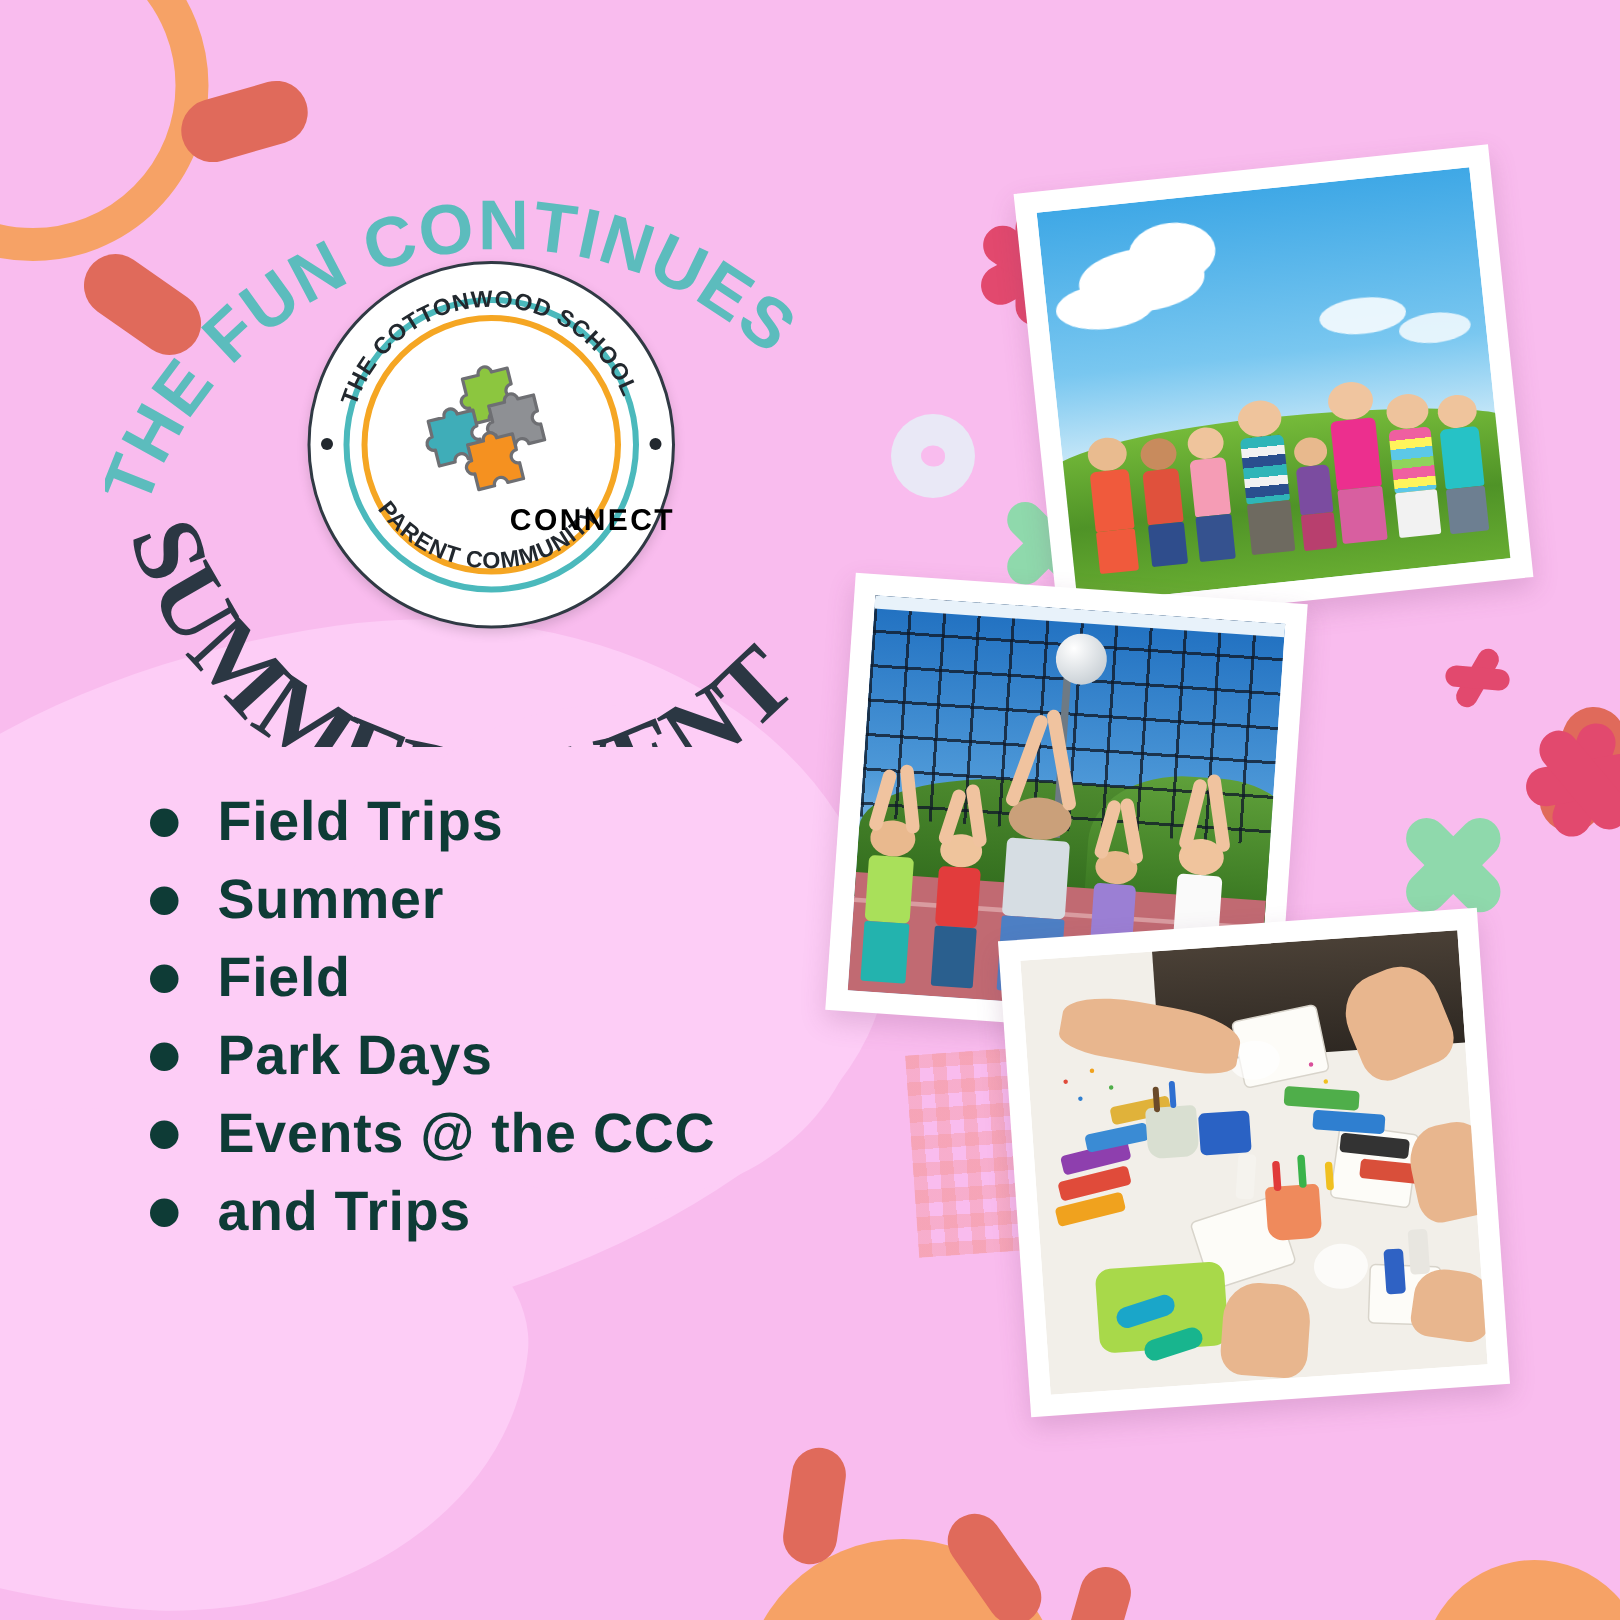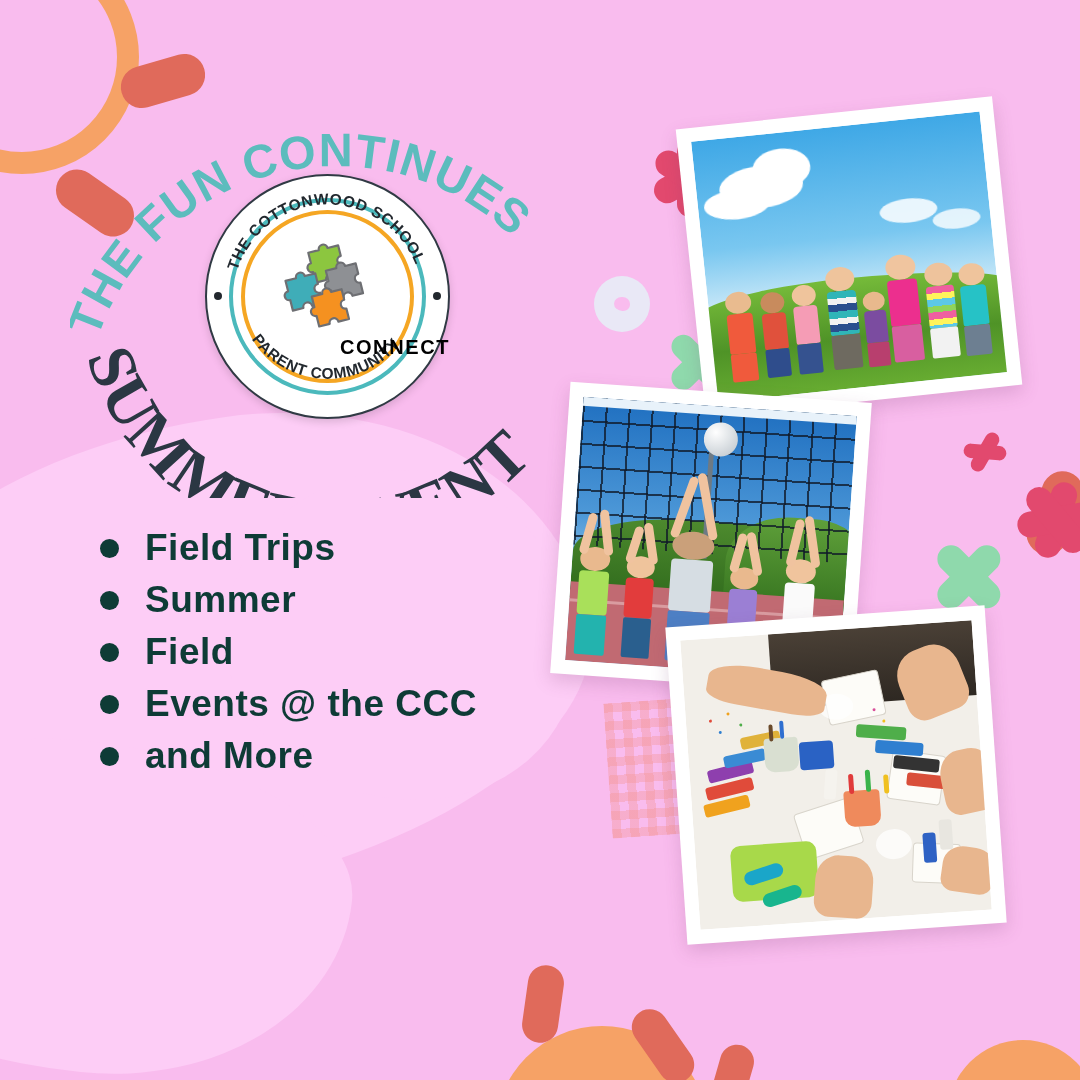--- a/index.html
+++ b/index.html
@@ -295,25 +295,29 @@
     <div class="brow">
       <span class="bdot"></span>
       <span class="btext">Summer</span>
     </div>
     <div class="brow">
       <span class="bdot"></span>
       <span class="btext">Field</span>
     </div>
     <div class="brow">
       <span class="bdot"></span>
+      <span class="btext">Park Days</span>
+    </div>
+    <div class="brow">
+      <span class="bdot"></span>
       <span class="btext">Events @ the CCC</span>
     </div>
     <div class="brow">
       <span class="bdot"></span>
-      <span class="btext">and More</span>
+      <span class="btext">and Trips</span>
     </div>
   </div>
 
 
   <div class="photo p1">
     <div class="inner">
       <div class="sky1"></div>
       <div class="cloud" style="left:8%;top:12%;width:84px;height:42px;"></div>
       <div class="cloud" style="left:20%;top:6%;width:58px;height:40px;"></div>
       <div class="cloud" style="left:2%;top:20%;width:66px;height:30px;"></div>

